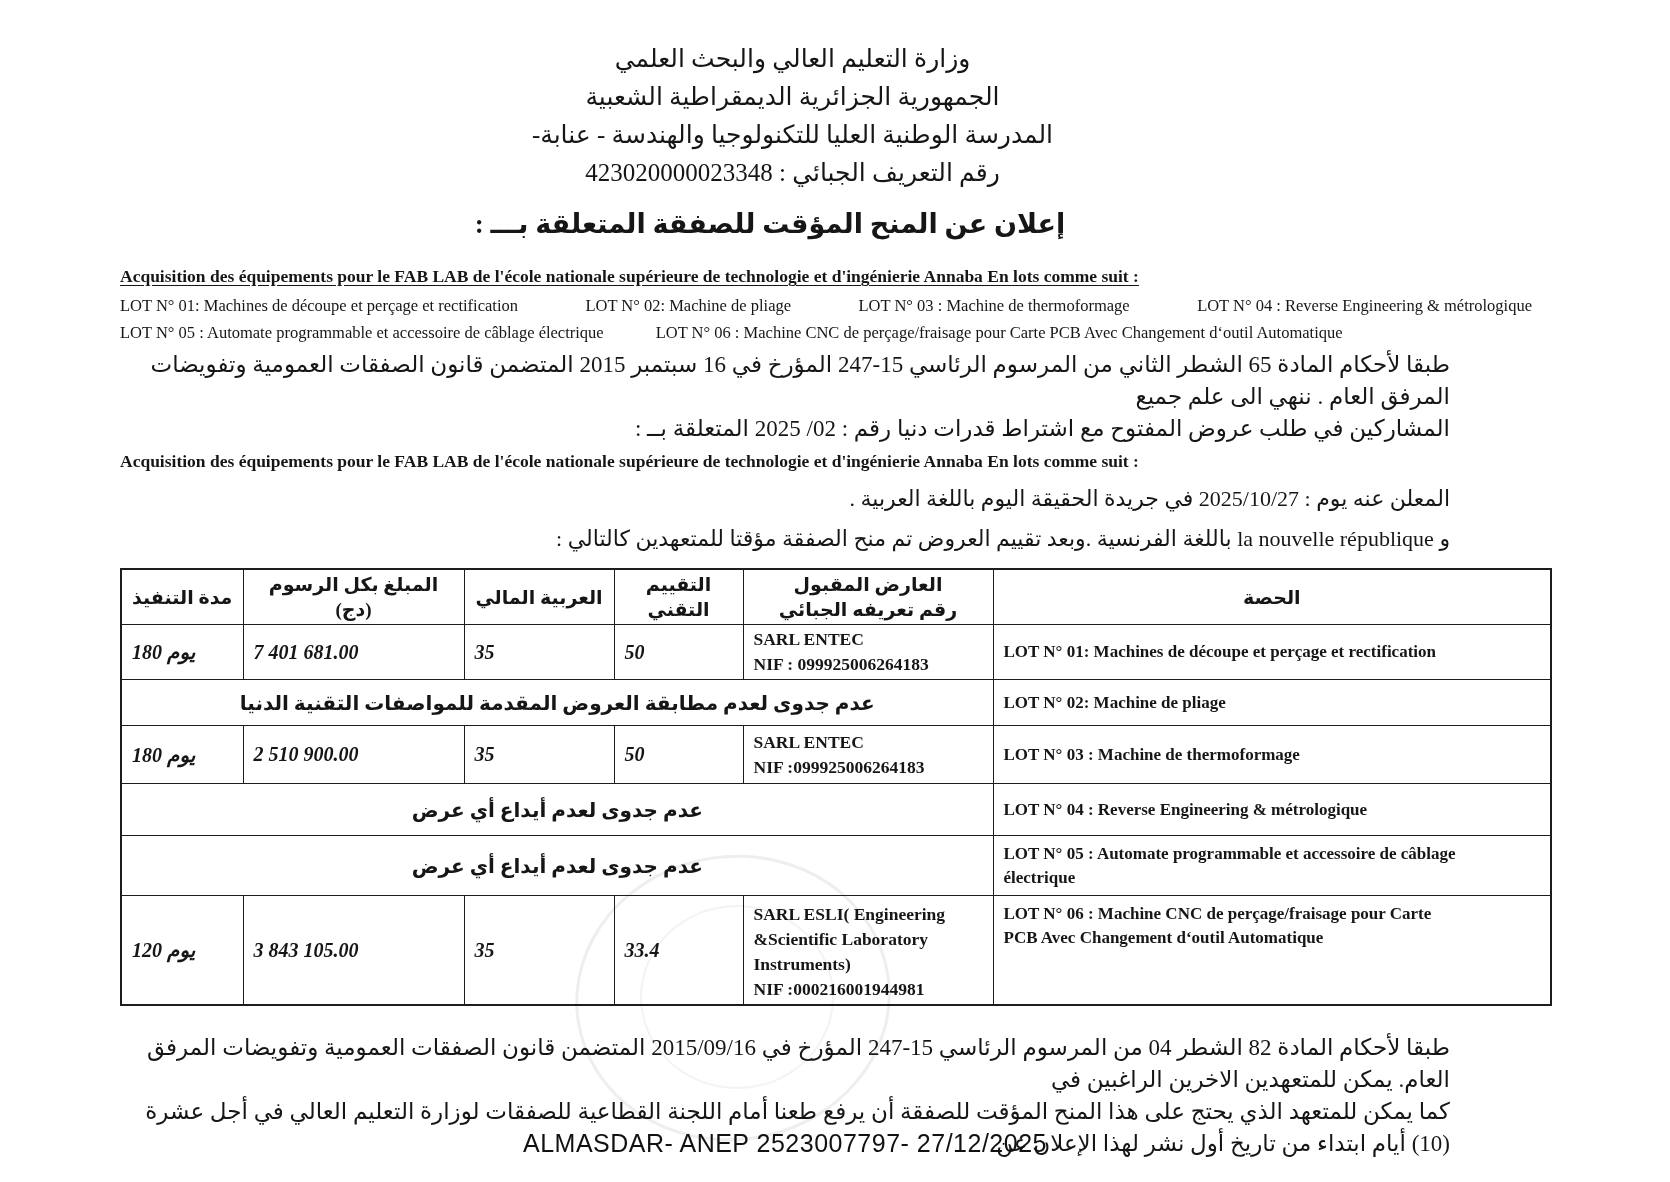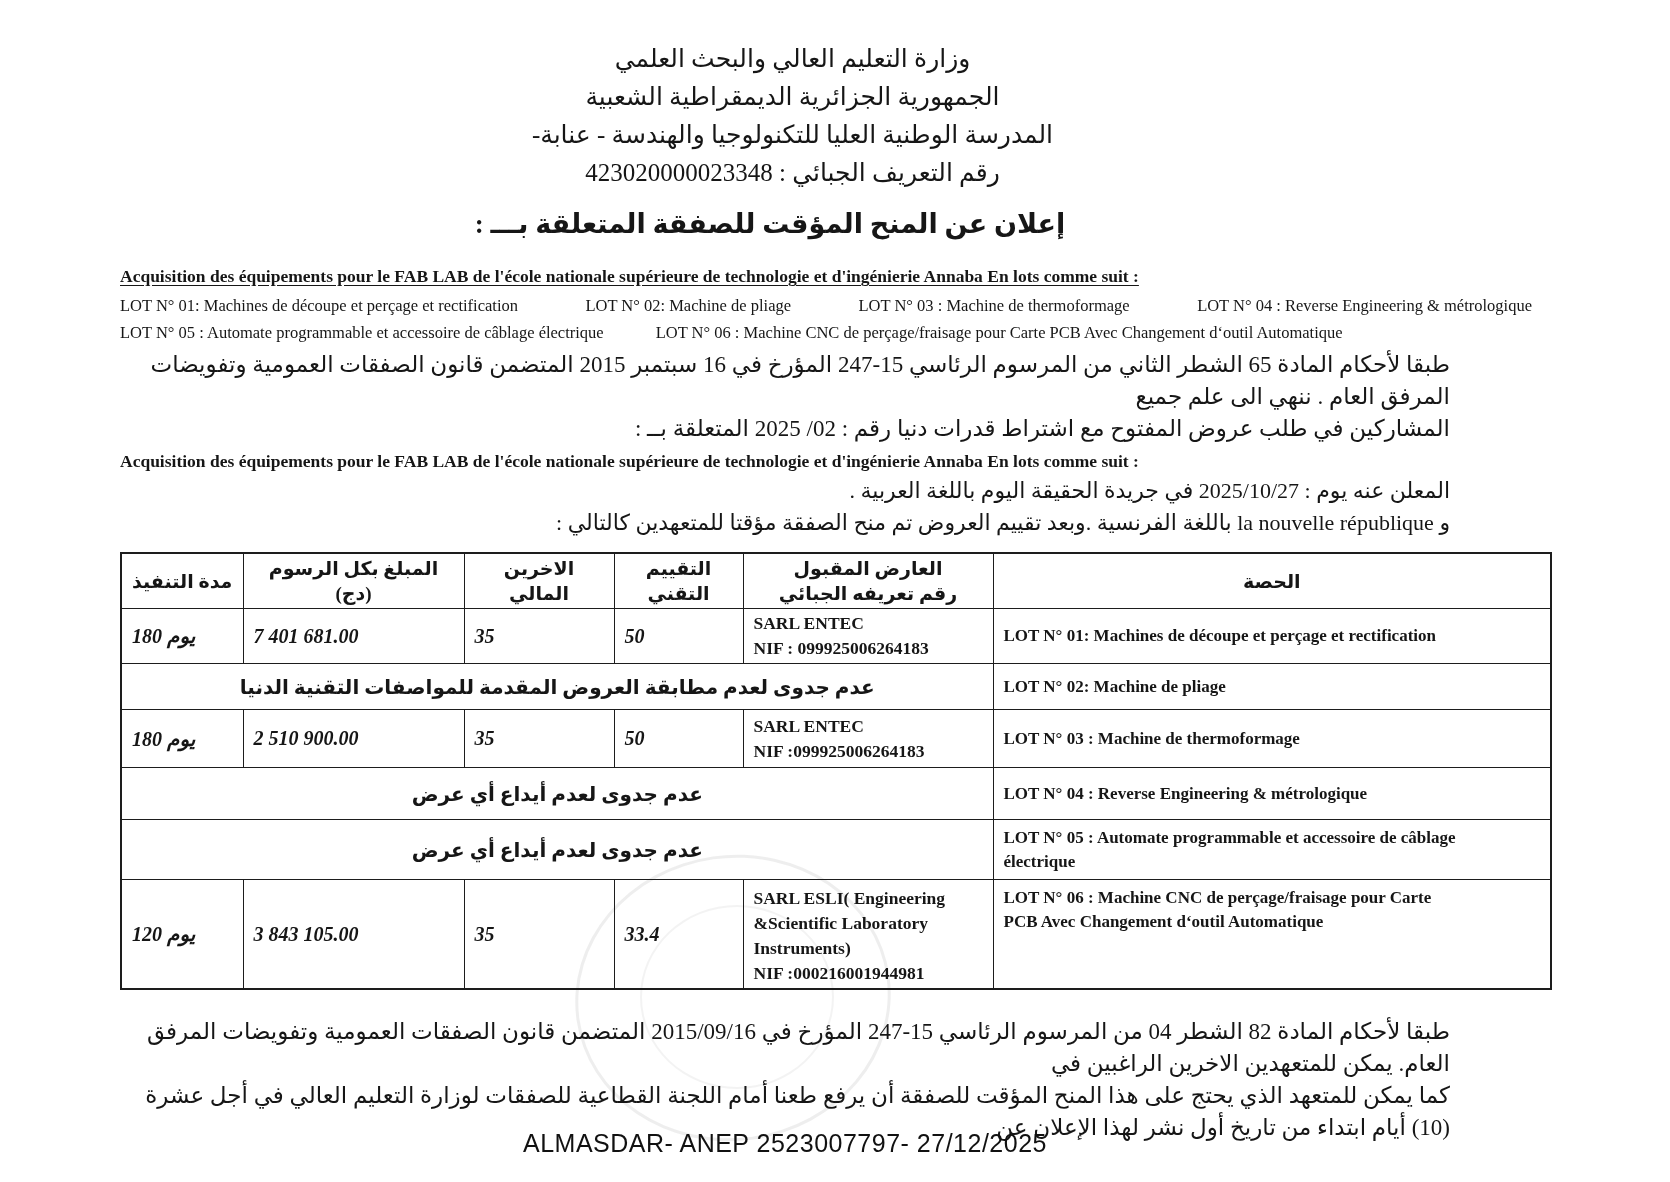--- a/index.html
+++ b/index.html
@@ -18,21 +18,21 @@
     font-size:27px;font-weight:bold;}
   .fr-heading{margin-top:26px;font-size:17.5px;font-weight:bold;
     text-decoration:underline;text-underline-offset:3px;}
   .fr-heading2{margin-top:6px;font-size:17.5px;font-weight:bold;}
   .lots-line1{margin-top:9px;display:flex;justify-content:space-between;
     font-size:16.5px;width:1412px;}
   .lots-line2{margin-top:7px;display:flex;gap:52px;font-size:16.5px;}
   .ar-par{direction:rtl;text-align:right;font-size:23px;line-height:32px;
     margin-right:100px;margin-top:6px;}
   .ar-line{direction:rtl;text-align:right;font-size:22px;line-height:26px;
-    margin-right:100px;margin-top:6px;}
+    margin-right:100px;margin-top:14px;}
   table.awards{border-collapse:collapse;margin-top:16px;width:1432px;direction:rtl;}
   table.awards th,table.awards td{
     border:1.6px solid #1d1d1d;padding:2px 10px;vertical-align:middle;}
   table.awards{border:2.5px solid #1d1d1d;}
   table.awards th{font-size:19px;font-weight:bold;text-align:center;
     white-space:pre-line;line-height:25px;}
   tr.hrow{height:52px;}
   tr.row1{height:52px;} tr.row2{height:46px;} tr.row3{height:58px;}
   tr.row4{height:52px;} tr.row5{height:60px;} tr.row6{height:100px;}
   td.lot{direction:ltr;text-align:left;font-weight:bold;font-size:17px;
@@ -102,21 +102,21 @@
         <col style="width:150px">
           <col style="width:221px">
           <col style="width:122px">
       </colgroup>
       <tbody>
           <tr class="hrow">
         <th>الحصة</th>
         <th>العارض المقبول
 رقم تعريفه الجبائي</th>
         <th>التقييم التقني</th>
-        <th>الاخرين المالي</th>
+        <th>العربية المالي</th>
         <th>المبلغ بكل الرسوم (دج)</th>
         <th>مدة التنفيذ</th>
       </tr>
       <tr class="row1">
         <td class="lot">LOT N° 01: Machines de découpe et perçage et rectification</td>
         <td class="bidder">SARL ENTEC
 NIF : 099925006264183</td>
         <td class="num">50</td>
         <td class="num">35</td>
         <td class="num">7 401 681.00</td>

